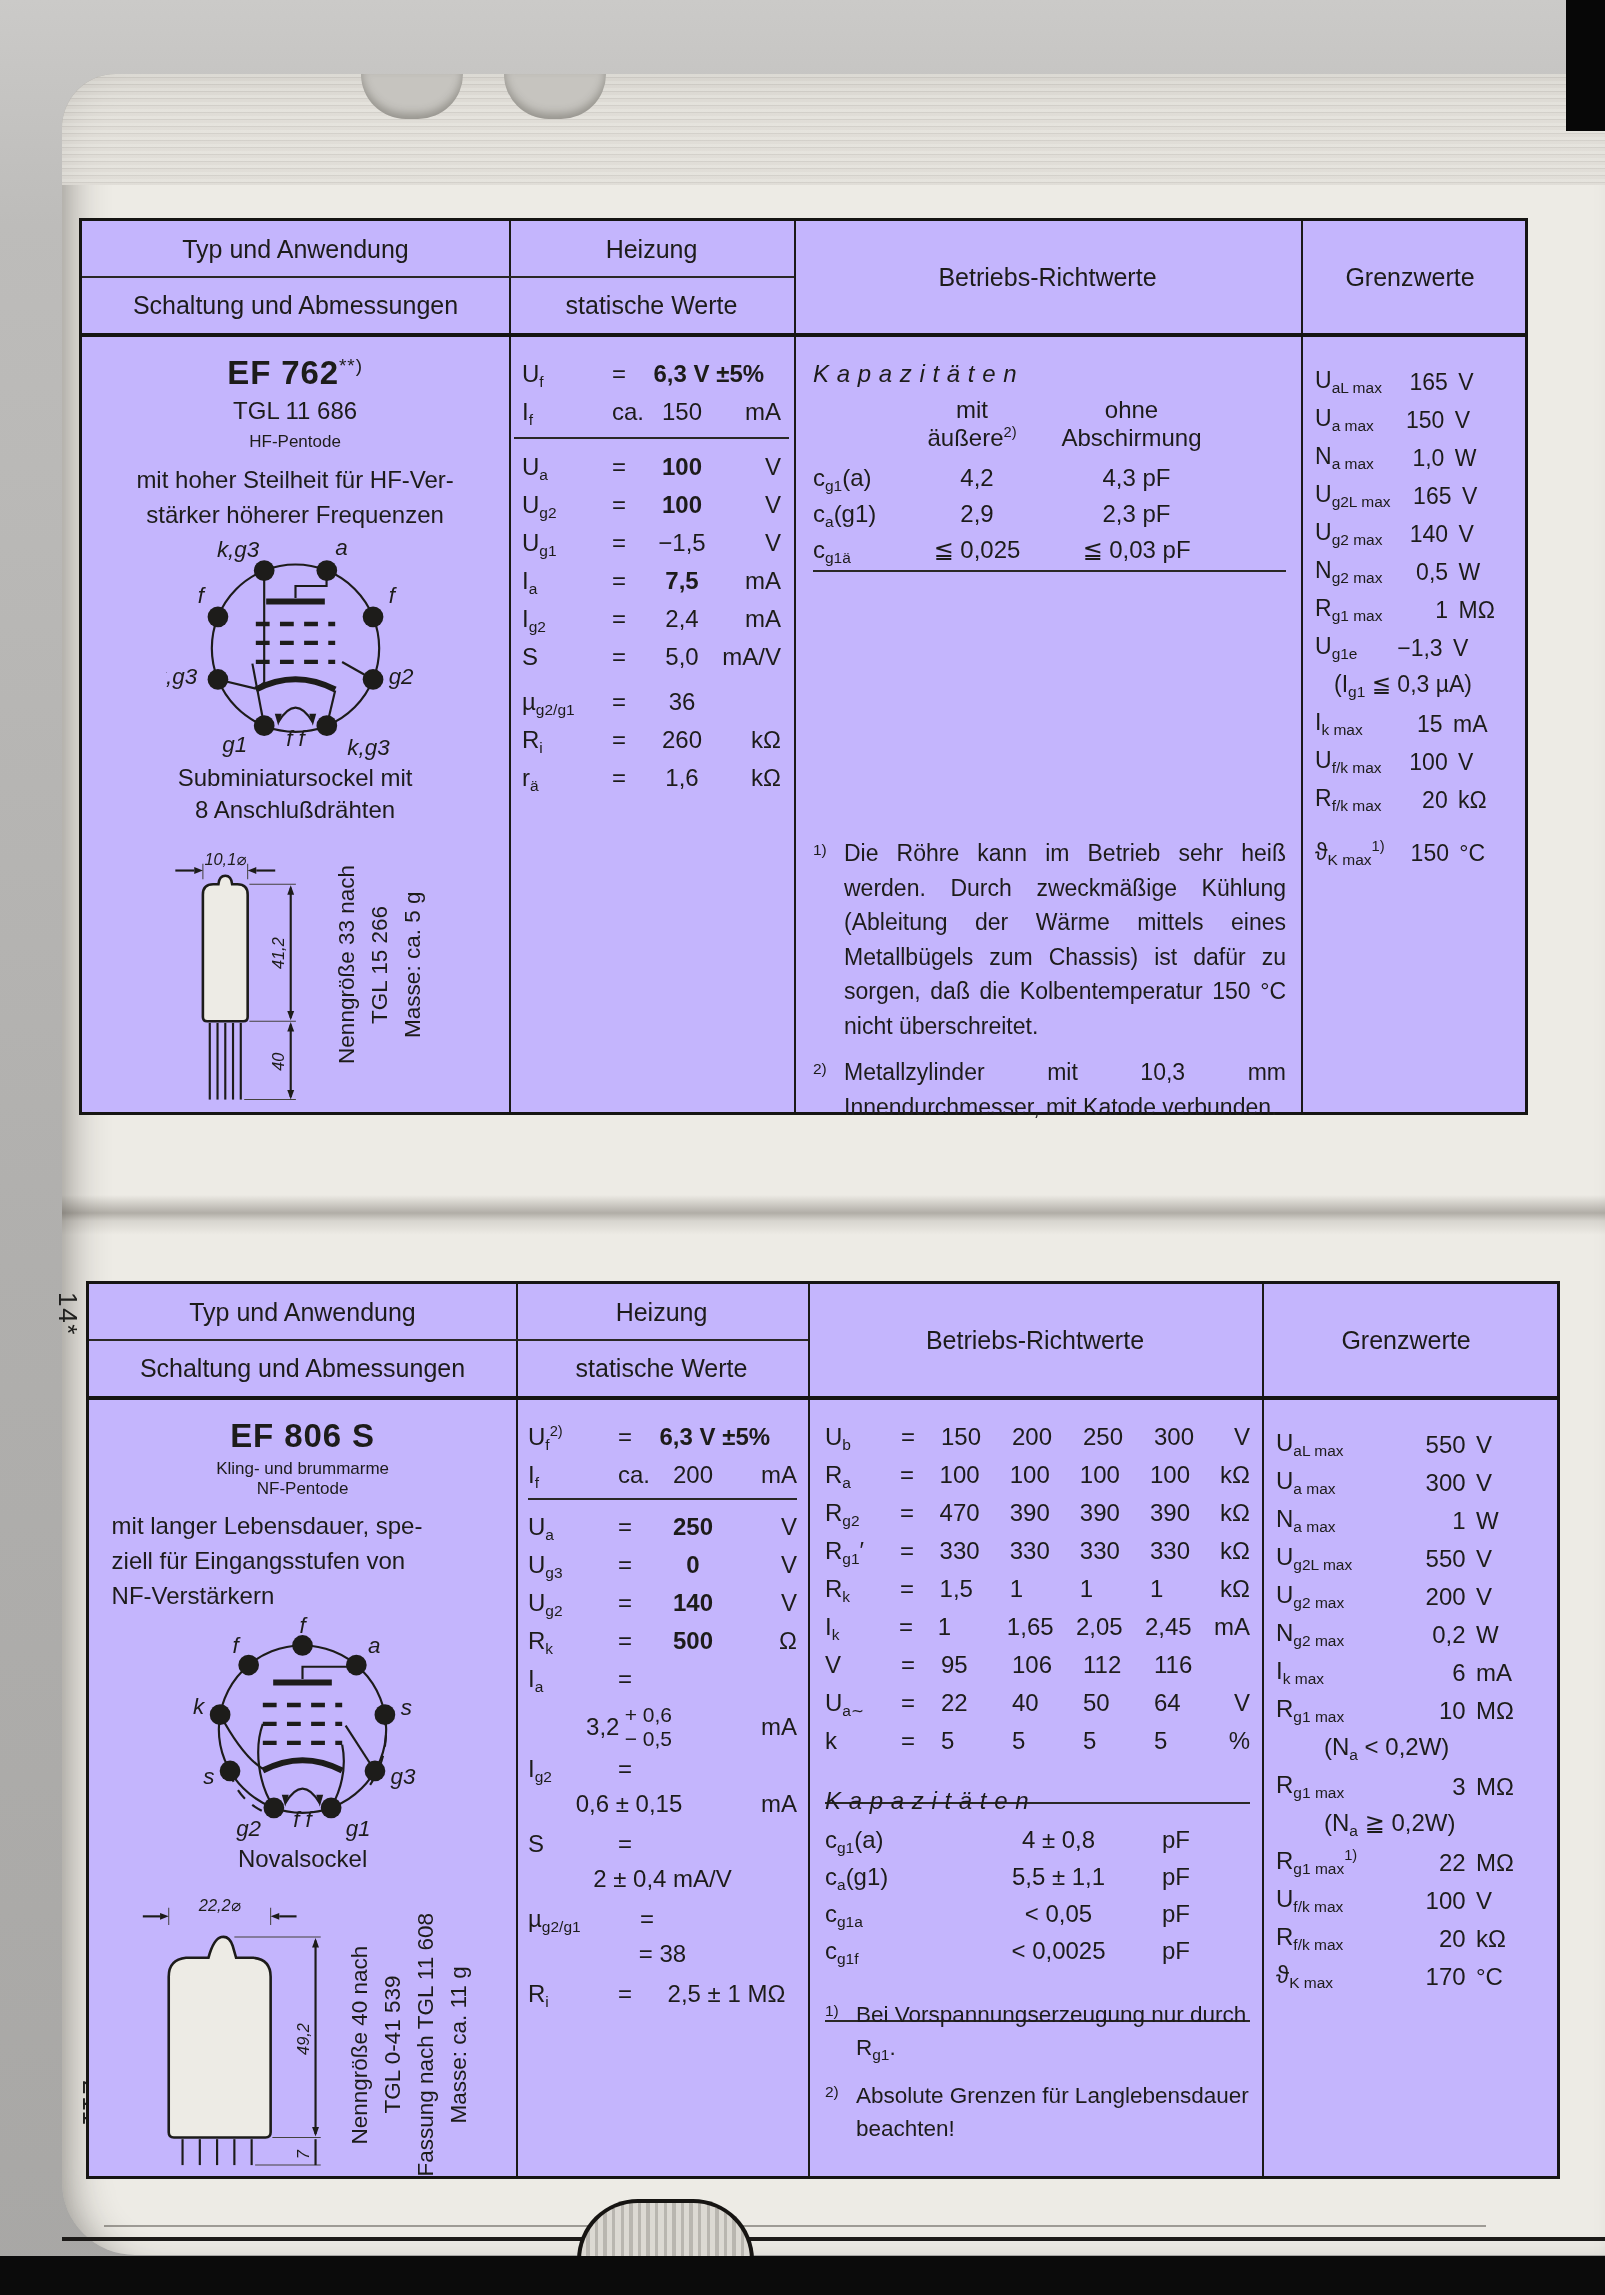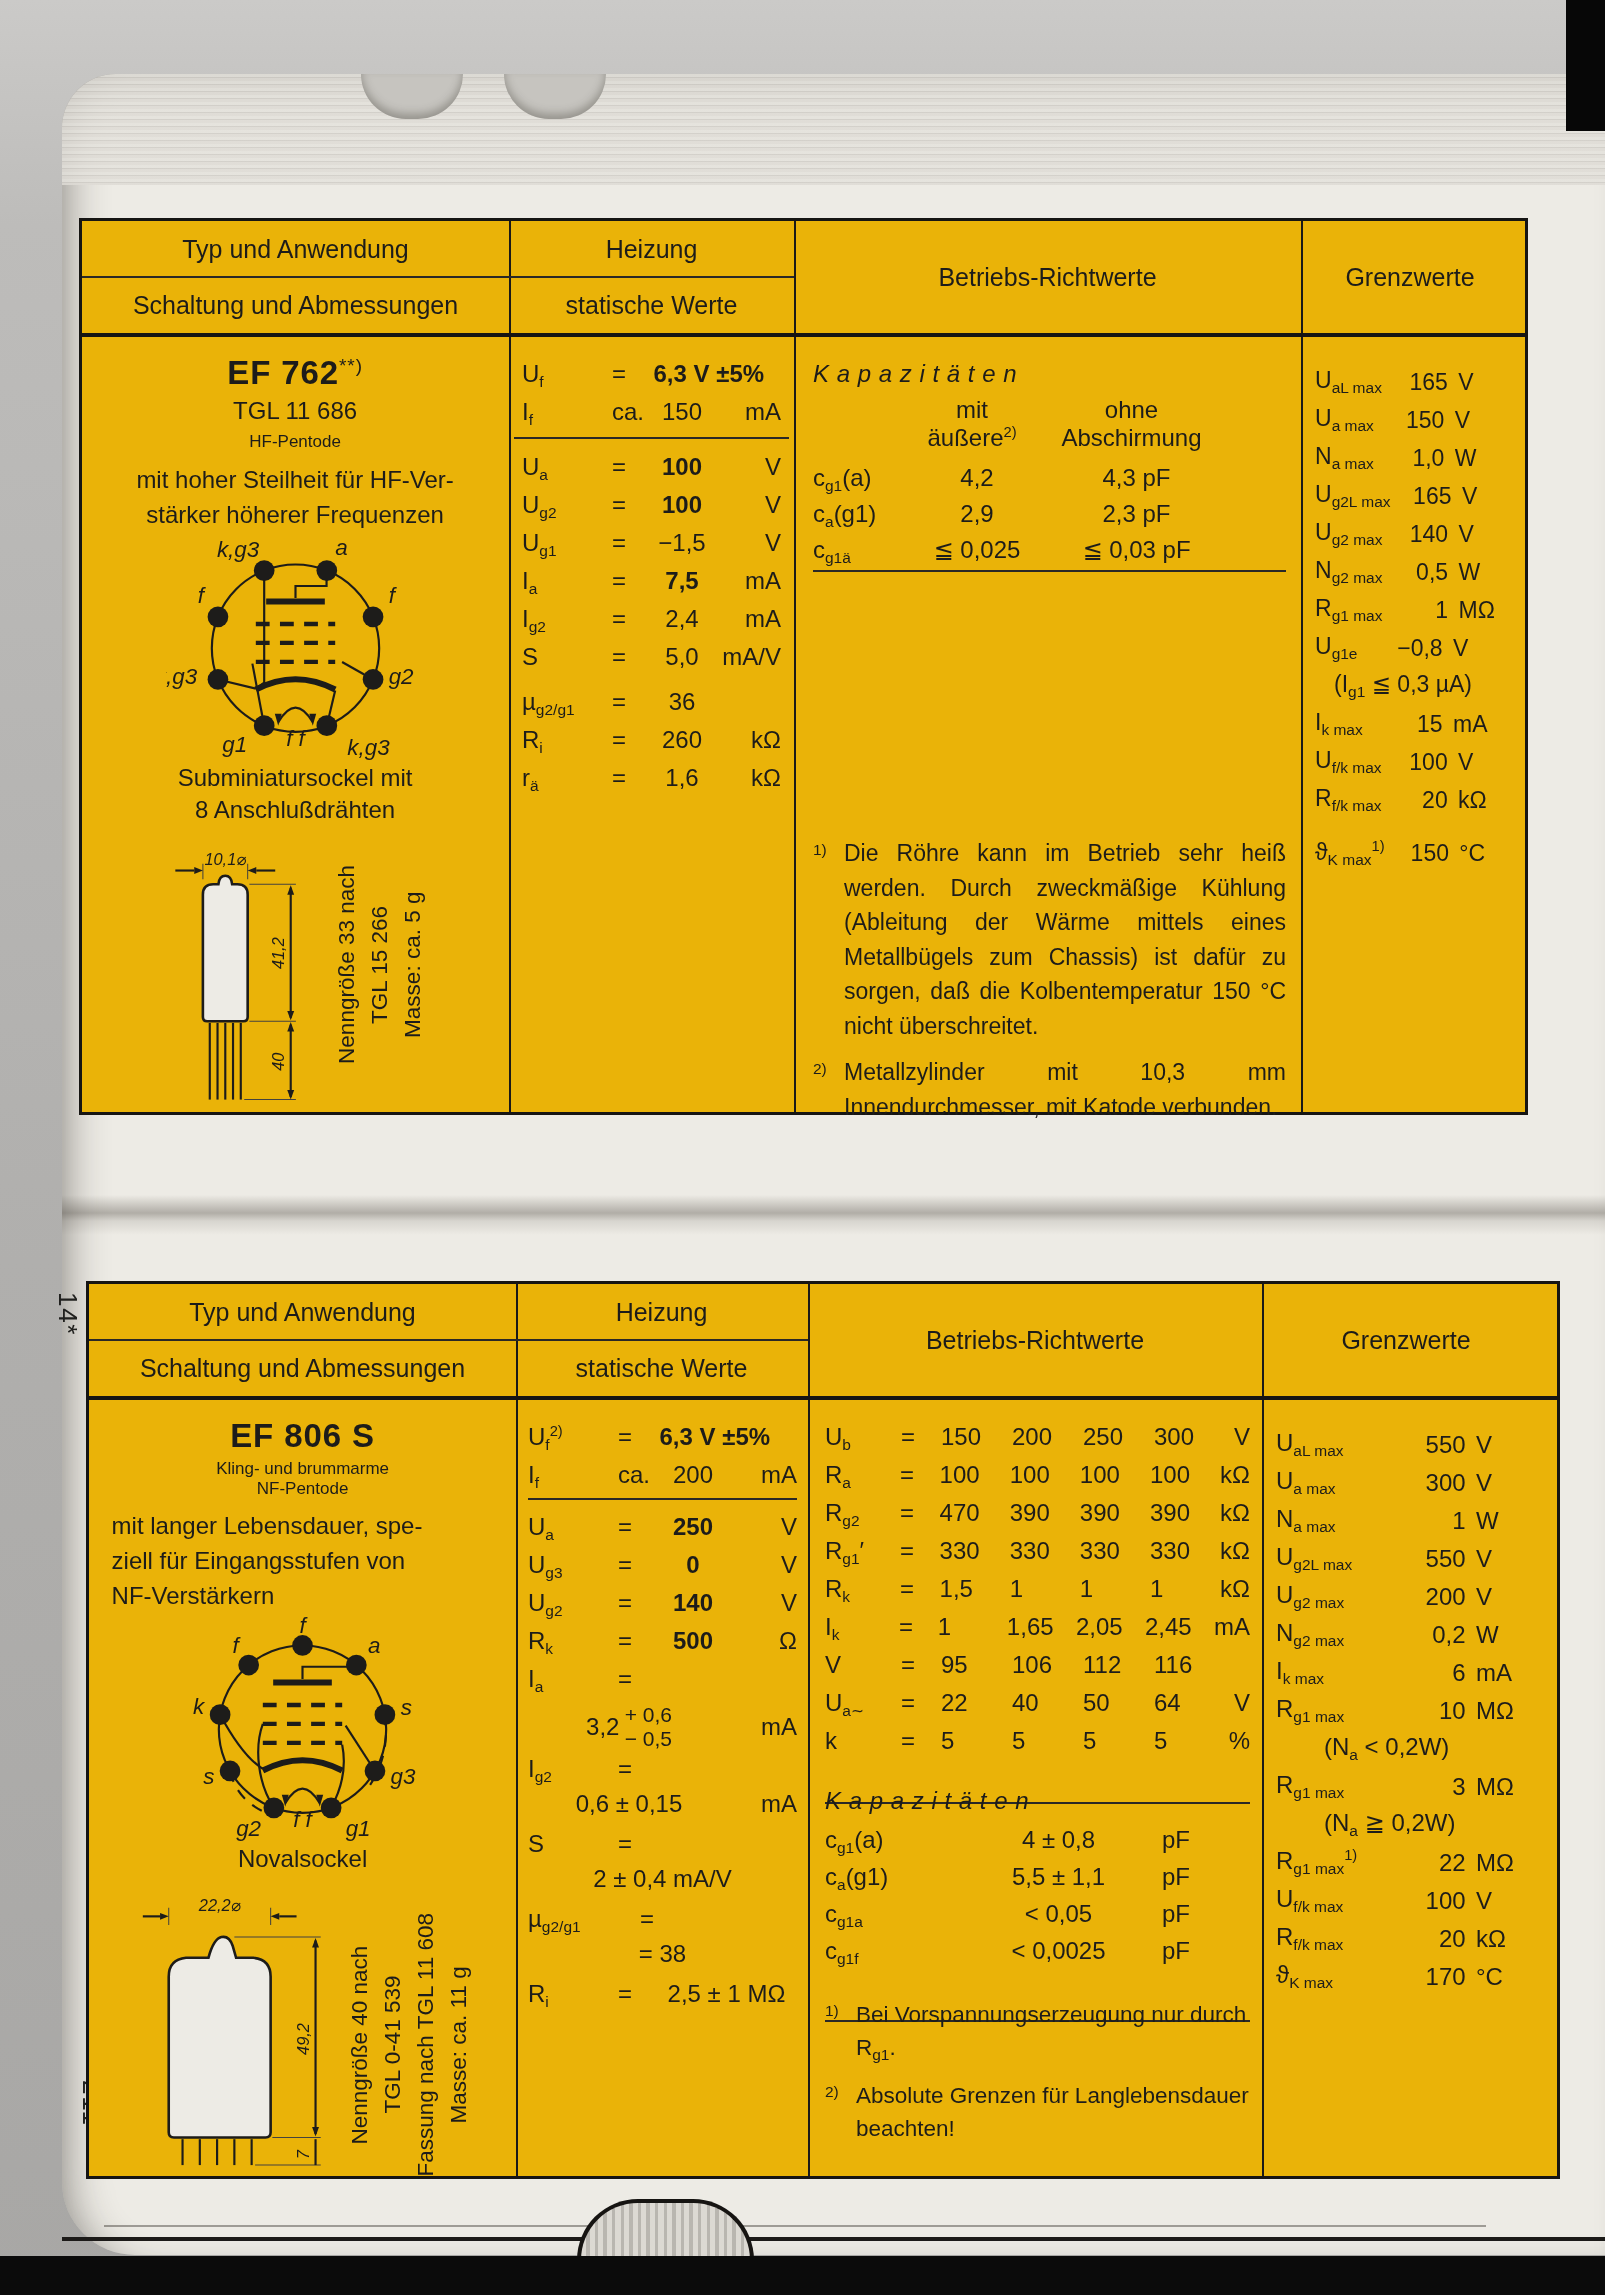--- a/index.html
+++ b/index.html
@@ -26,21 +26,21 @@
   .bottom-edge-line2{position:absolute;left:104px;width:1382px;top:2225px;height:1.7px;background:rgba(40,36,30,.4);}
   .bottom-notch{position:absolute;left:577px;top:2199px;width:169px;height:57px;
          border:4.3px solid #161412;border-bottom:none;border-radius:85px 85px 0 0;
          background:repeating-linear-gradient(90deg,#dcd9d3 0 5.2px,#b9b6b0 5.2px 8.6px);}
   
   .pgnum{position:absolute;writing-mode:vertical-rl;font-size:26px;letter-spacing:1.7px;color:#20201e;}
   .pg210{left:83px;top:223px;}
   .pg14{left:52px;top:1292px;}
   .pg211{left:76px;top:2080px;}
   
-  .dtable{position:absolute;border:3.5px solid #161513;background:#eab308;}
+  .dtable{position:absolute;border:3.5px solid #161513;background:#c4b5fd;}
   .t1{left:79px;top:218px;width:1443px;height:891px;}
   .t2{left:86px;top:1281px;width:1468px;height:892px;}
   .vl{position:absolute;top:0;bottom:0;width:1.7px;background:#1b1a18;}
   .hline{position:absolute;left:0;right:0;height:3.5px;background:#161513;}
   .thinline{position:absolute;height:1.7px;background:#2a2826;}
   .thead{position:absolute;left:0;right:0;top:0;height:112px;}
   .hcell{position:absolute;top:0;height:112px;display:flex;flex-direction:column;justify-content:space-around;align-items:center;}
   .hcell.single{justify-content:center;}
   .hlab{font-size:25px;}
   .hmid{position:absolute;height:1.7px;background:#2a2826;top:55px;}
@@ -369,21 +369,21 @@
           <span class="gv">0,5</span>
           <span class="gu">W</span>
         </div>
       <div class="gr">
           <span class="gl"><span>R</span><sub>g1 max</sub></span>
           <span class="gv">1</span>
           <span class="gu">MΩ</span>
         </div>
       <div class="gr">
           <span class="gl"><span>U</span><sub>g1e</sub></span>
-          <span class="gv">−0,8</span>
+          <span class="gv">−1,3</span>
           <span class="gu">V</span>
         </div>
       <div class="gr">
           <span class="gl gnote" style="padding-left:19px"><span>(I</span><sub>g1</sub><span> ≦ 0,3 µA)</span></span>
         </div>
       <div class="gr">
           <span class="gl"><span>I</span><sub>k max</sub></span>
           <span class="gv">15</span>
           <span class="gu">mA</span>
         </div>

